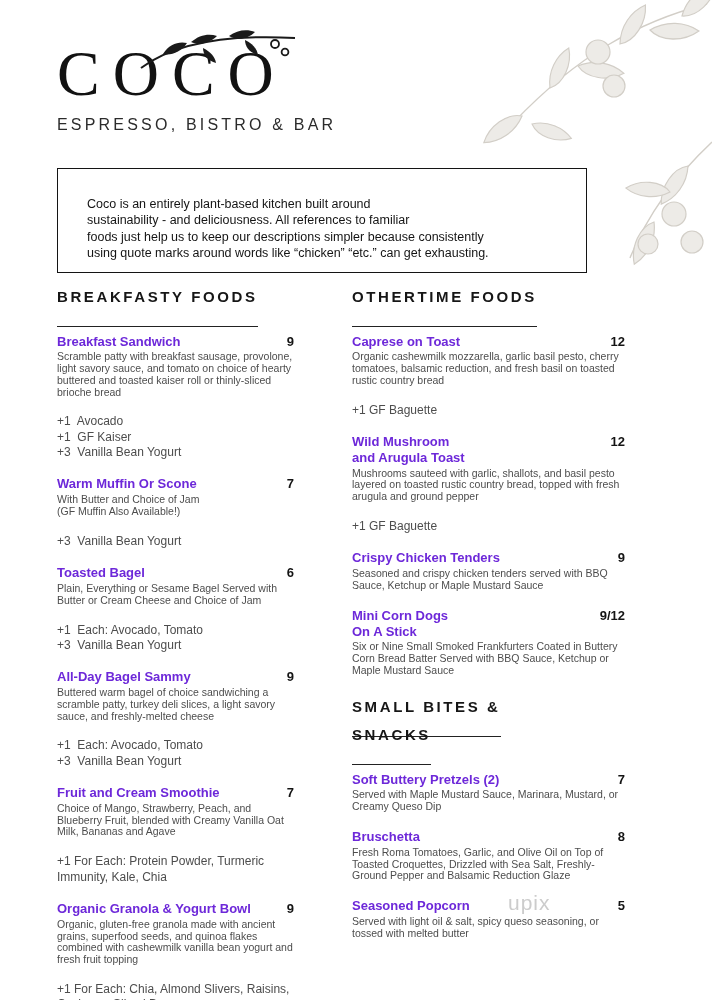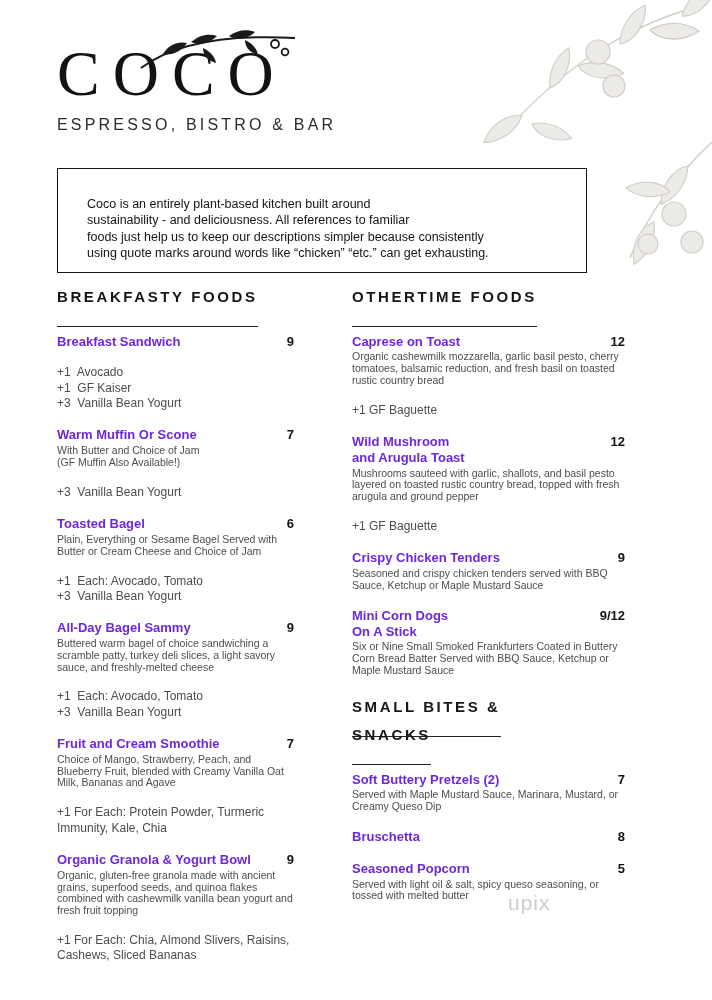--- a/index.html
+++ b/index.html
@@ -127,20 +127,21 @@
 
   <div class="col col-left" id="col-left">
   <section class="menu-section">
     <h2 class="section-title"><span class="ul section-title-text">BREAKFASTY FOODS</span></h2>
     <div class="items">
   <div class="menu-item">
     <div class="item-head">
       <div class="item-name">Breakfast Sandwich</div>
       <div class="item-price">9</div>
     </div>
+    <div class="item-desc">Scramble patty with breakfast sausage, provolone, light savory sauce, and tomato on choice of hearty buttered and toasted kaiser roll or thinly-sliced brioche bread</div>
     <div class="item-addons">
               <div class="addon">+1  Avocado</div>
               <div class="addon">+1  GF Kaiser</div>
               <div class="addon">+3  Vanilla Bean Yogurt</div>
             </div>
   </div>
 
   <div class="menu-item">
     <div class="item-head">
       <div class="item-name">Warm Muffin Or Scone</div>
@@ -260,20 +261,21 @@
     </div>
     <div class="item-desc">Served with Maple Mustard Sauce, Marinara, Mustard, or Creamy Queso Dip</div>
 
   </div>
 
   <div class="menu-item">
     <div class="item-head">
       <div class="item-name">Bruschetta</div>
       <div class="item-price">8</div>
     </div>
+    <div class="item-desc">Fresh Roma Tomatoes, Garlic, and Olive Oil on Top of Toasted Croquettes, Drizzled with Sea Salt, Freshly-Ground Pepper and Balsamic Reduction Glaze</div>
 
   </div>
 
   <div class="menu-item">
     <div class="item-head">
       <div class="item-name">Seasoned Popcorn</div>
       <div class="item-price">5</div>
     </div>
     <div class="item-desc">Served with light oil &amp; salt, spicy queso seasoning, or tossed with melted butter</div>
 

